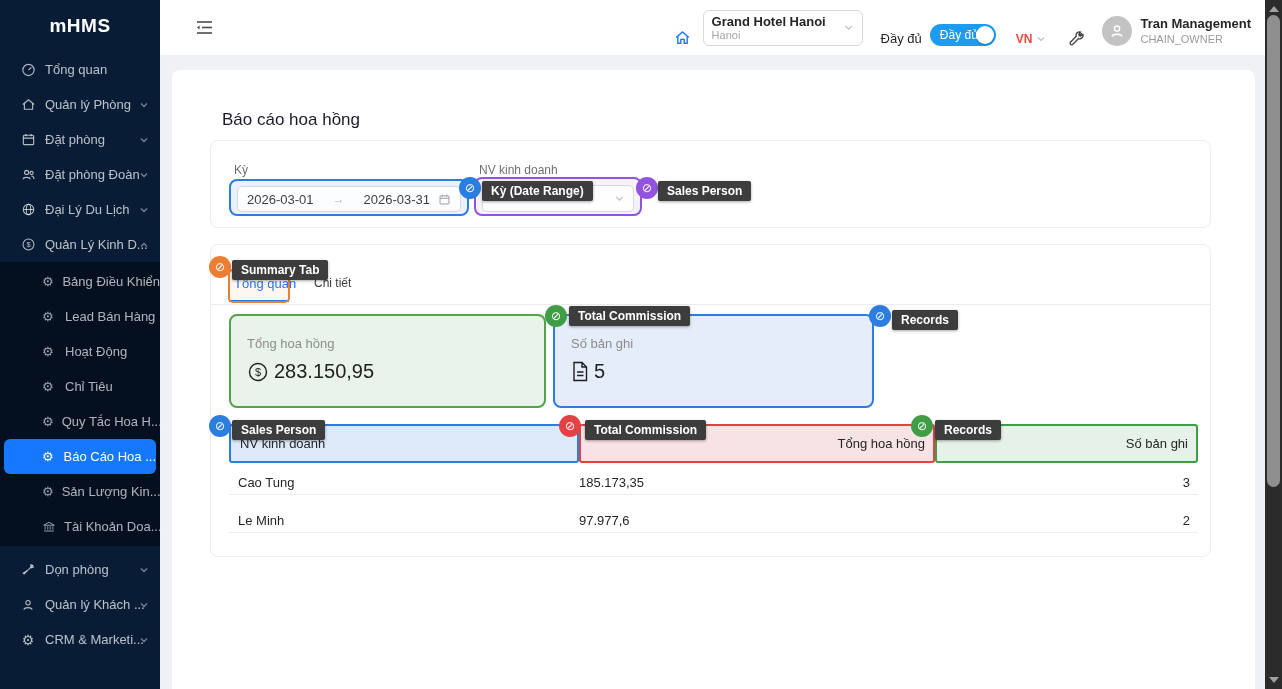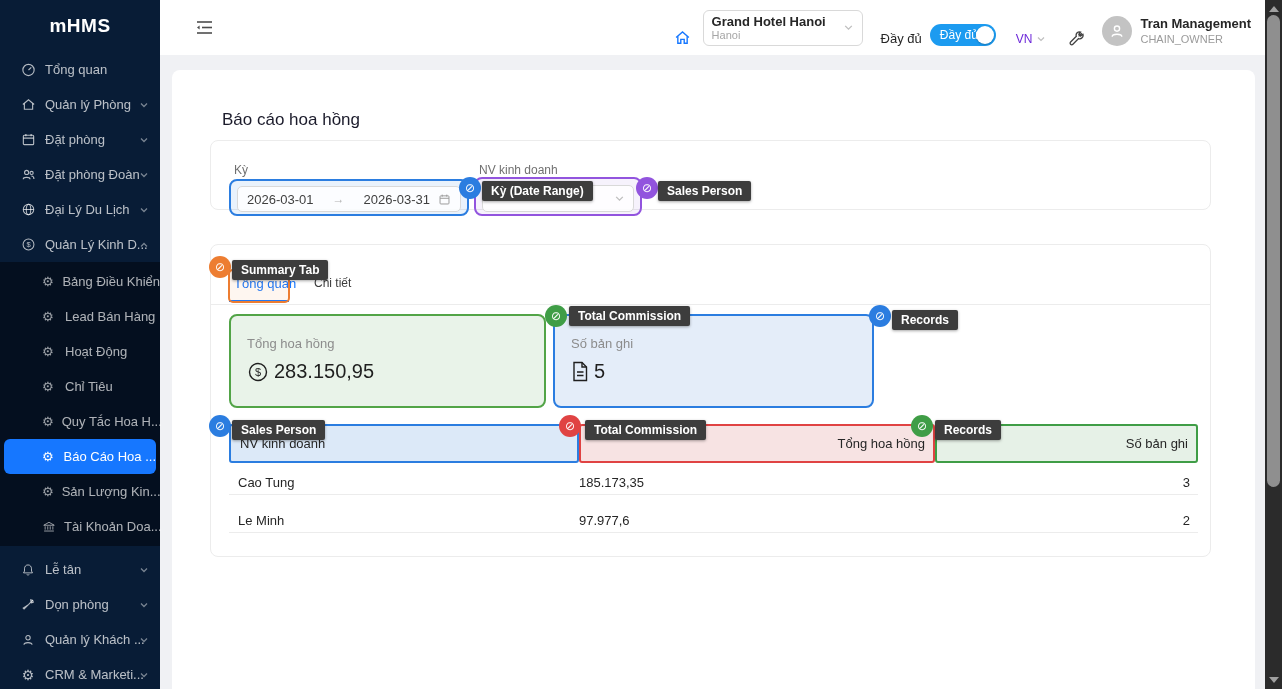--- a/index.html
+++ b/index.html
@@ -28,33 +28,33 @@
   .home-ico{color:#1677ff;margin-right:12px;cursor:pointer}
   .hotel-box{width:160px;height:36px;border:1px solid #d9d9d9;border-radius:6px;display:flex;align-items:center;padding:0 8px;cursor:pointer;background:#fff}
   .hotel-txt{flex:1;min-width:0}
   .hotel-name{font-size:13px;font-weight:bold;color:#262626;line-height:15px;white-space:nowrap}
   .hotel-city{font-size:11px;color:#a6a6a6;line-height:13px}
   .chev-gray{color:#bfbfbf}
   .mode-label{font-size:13px;color:#262626;margin:0 8px 0 18px}
   .toggle{width:66px;height:22px;border-radius:11px;background:#1c9bf0;position:relative;display:flex;align-items:center;cursor:pointer}
   .toggle-txt{color:#fff;font-size:12px;margin-left:10px}
   .toggle-knob{position:absolute;right:2px;top:2px;width:18px;height:18px;border-radius:50%;background:#fff;box-shadow:0 1px 2px rgba(0,0,0,.25)}
-  .lang{display:flex;align-items:center;gap:4px;margin-left:20px;font-size:12px;font-weight:normal;color:#6d28d9;cursor:pointer}
+  .lang{display:flex;align-items:center;gap:4px;margin-left:20px;font-size:12px;font-weight:bold;color:#ef4444;cursor:pointer}
   .wrench{margin-left:22px;color:#434343;cursor:pointer}
   .avatar{margin-left:18px;width:30px;height:30px;border-radius:50%;background:#c3c3c3;display:flex;align-items:center;justify-content:center;color:#fff}
   .user-txt{margin-left:8px}
   .user-name{font-size:13px;font-weight:bold;color:#262626;line-height:16px;white-space:nowrap}
   .user-role{font-size:11px;color:#9b9b9b;line-height:14px}
 
   
   .content{position:absolute;left:160px;top:55px;width:1105px;height:634px;background:#f0f1f4}
   .page-card{position:absolute;left:12px;top:15px;width:1083px;height:640px;background:#fff;border-radius:8px 8px 0 0}
   .page-title{position:absolute;left:50px;top:40px;font-size:17px;font-weight:normal;color:#1b1b2b}
 
-  .filter-card{position:absolute;left:38px;top:70px;width:1001px;height:70px;border:1px solid #ececec;border-radius:8px;background:#fff}
+  .filter-card{position:absolute;left:38px;top:70px;width:1001px;height:88px;border:1px solid #ececec;border-radius:8px;background:#fff}
   .f-label{position:absolute;font-size:12px;color:#707070}
   .lbl-ky{left:23px;top:22px}
   .lbl-nv{left:268px;top:22px}
   .date-wrap{position:absolute;left:18px;top:38px;width:240px;height:37px;border:2px solid #2b7de0;border-radius:8px;background:rgba(43,125,224,.10)}
   .date-inner{position:absolute;left:6px;right:6px;top:5px;height:26px;border:1px solid #d9d9d9;border-radius:5px;background:rgba(255,255,255,.85);display:flex;align-items:center;padding:0 9px;font-size:13px;color:#3f3f3f}
   .d-sep{color:#b3b3b3;flex:1;text-align:center;font-size:12px}
   .cal-ico{color:#9a9a9a;margin-left:8px}
   .select-wrap{position:absolute;left:263px;top:36px;width:168px;height:39px;border:2px solid #9254de;border-radius:8px;background:rgba(146,84,222,.08)}
   .select-inner{position:absolute;left:6px;right:6px;top:6px;height:27px;border:1px solid #d9d9d9;border-radius:5px;background:rgba(255,255,255,.85);display:flex;align-items:center;justify-content:flex-end;padding-right:8px;color:#bfbfbf}
 
@@ -227,34 +227,20 @@
           <svg width="14" height="14" viewBox="0 0 16 16" fill="none" stroke="currentColor" stroke-width="1.1">
             <path d="M2 6 L8 2.6 L14 6 Z"></path>
             <path d="M3.6 7.2 V11 M6.6 7.2 V11 M9.4 7.2 V11 M12.4 7.2 V11 M2.4 12.6 H13.6"></path>
           </svg>
         </span>
         <span>Tài Khoản Doa...</span>
       </div>
   </div>
 
   <div class="bottom-group">
-    <div class="s-item">
-      <span class="s-ico">
-          <svg width="14" height="14" viewBox="0 0 16 16" fill="none" stroke="currentColor" stroke-width="1.1">
-            <path d="M8 2.2 c2.6 0 4 2 4 4.4 v2.6 l1.1 2.1 H2.9 L4 9.2 V6.6 c0-2.4 1.4-4.4 4-4.4 Z"></path>
-            <path d="M6.7 13 a1.4 1.4 0 0 0 2.6 0"></path>
-          </svg>
-        </span>
-      <span>Lễ tân</span>
-      <span class="s-chev">
-          <svg width="10" height="10" viewBox="0 0 10 10" fill="none" stroke="currentColor" stroke-width="1.3">
-            <polyline points="2,3.5 5,6.5 8,3.5"></polyline>
-          </svg>
-        </span>
-    </div>
     <div class="s-item">
       <span class="s-ico">
           <svg width="14" height="14" viewBox="0 0 16 16" fill="none" stroke="currentColor" stroke-width="1.2">
             <path d="M13.5 2.5 L8.5 7.5"></path>
             <path d="M8.5 7.5 L3.5 12.5 a1.3 1.3 0 0 0 0 0 l-1-1 Z"></path>
             <path d="M11 2 a3 3 0 0 1 3 3 l-2 .5 L11.5 4 Z"></path>
           </svg>
         </span>
       <span>Dọn phòng</span>
       <span class="s-chev">

